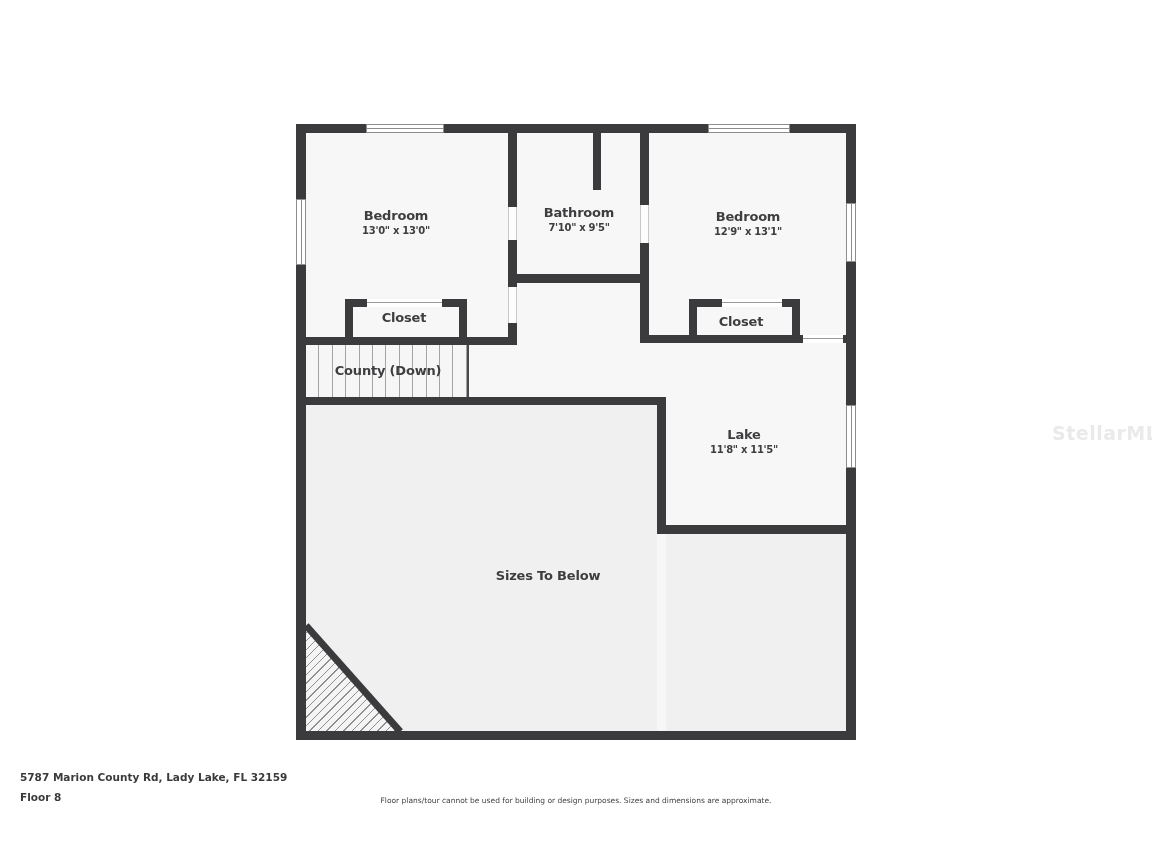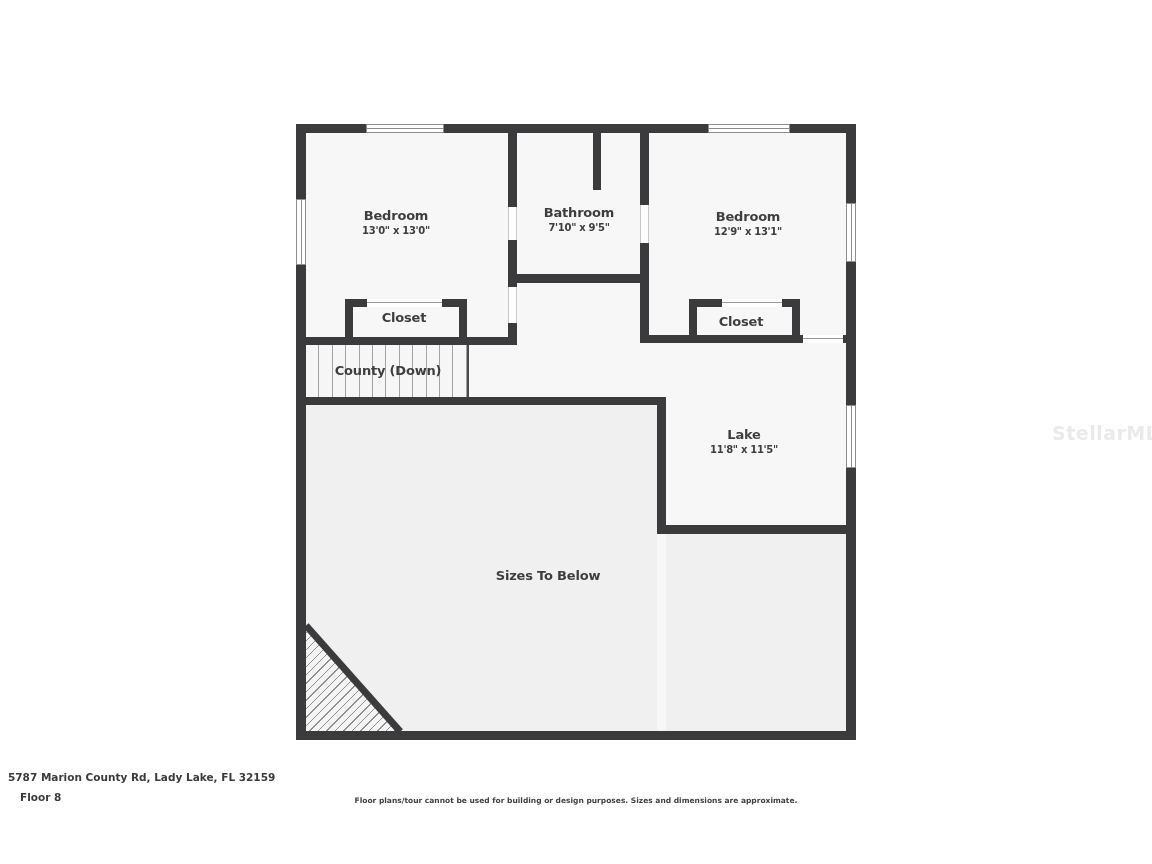--- a/index.html
+++ b/index.html
@@ -21,24 +21,24 @@
   .hatch{position:absolute;clip-path:polygon(0 0,0 100%,100% 100%);
       background:repeating-linear-gradient(135deg,#f4f4f4 0px,#f4f4f4 5px,#8f8f8f 5px,#8f8f8f 6px);}
   .hypotenuse{position:absolute;height:7px;background:#3b3b3d;transform-origin:0 50%;}
   .room-label{position:absolute;transform:translate(-50%,-50%);text-align:center;
       color:#3e3e40;font-weight:bold;white-space:nowrap;line-height:1.25;}
   .room-name{font-size:13px;letter-spacing:-0.2px;}
   .room-name-sm{font-size:13px;letter-spacing:-0.2px;}
   .room-dims{font-size:10px;letter-spacing:-0.3px;margin-top:1px;}
   .watermark{position:absolute;left:1052px;top:422px;font-size:19px;font-weight:600;
       color:#eaeaea;letter-spacing:0.5px;}
-  .addr{position:absolute;left:8px;top:771px;font-size:10.5px;font-weight:bold;color:#3a3a3a;}
+  .addr{position:absolute;left:20px;top:771px;font-size:10.5px;font-weight:bold;color:#3a3a3a;}
   .floor{position:absolute;left:20px;top:791px;font-size:10.5px;font-weight:bold;color:#3a3a3a;}
   .disclaimer{position:absolute;left:50%;top:796px;transform:translateX(-50%);
-      font-size:7.5px;font-weight:bold;color:#3f3f3f;white-space:nowrap;}
+      font-size:7.5px;font-weight:normal;color:#3f3f3f;white-space:nowrap;}
 </style>
 </head>
 <body>
 
 <div class="watermark">StellarMLS</div>
 
 <div class="plan">
 
   <div class="fill" style="left:0;top:0;width:560px;height:616px;"></div>
   <div class="open" style="left:10px;top:281px;width:351px;height:326px;"></div>

